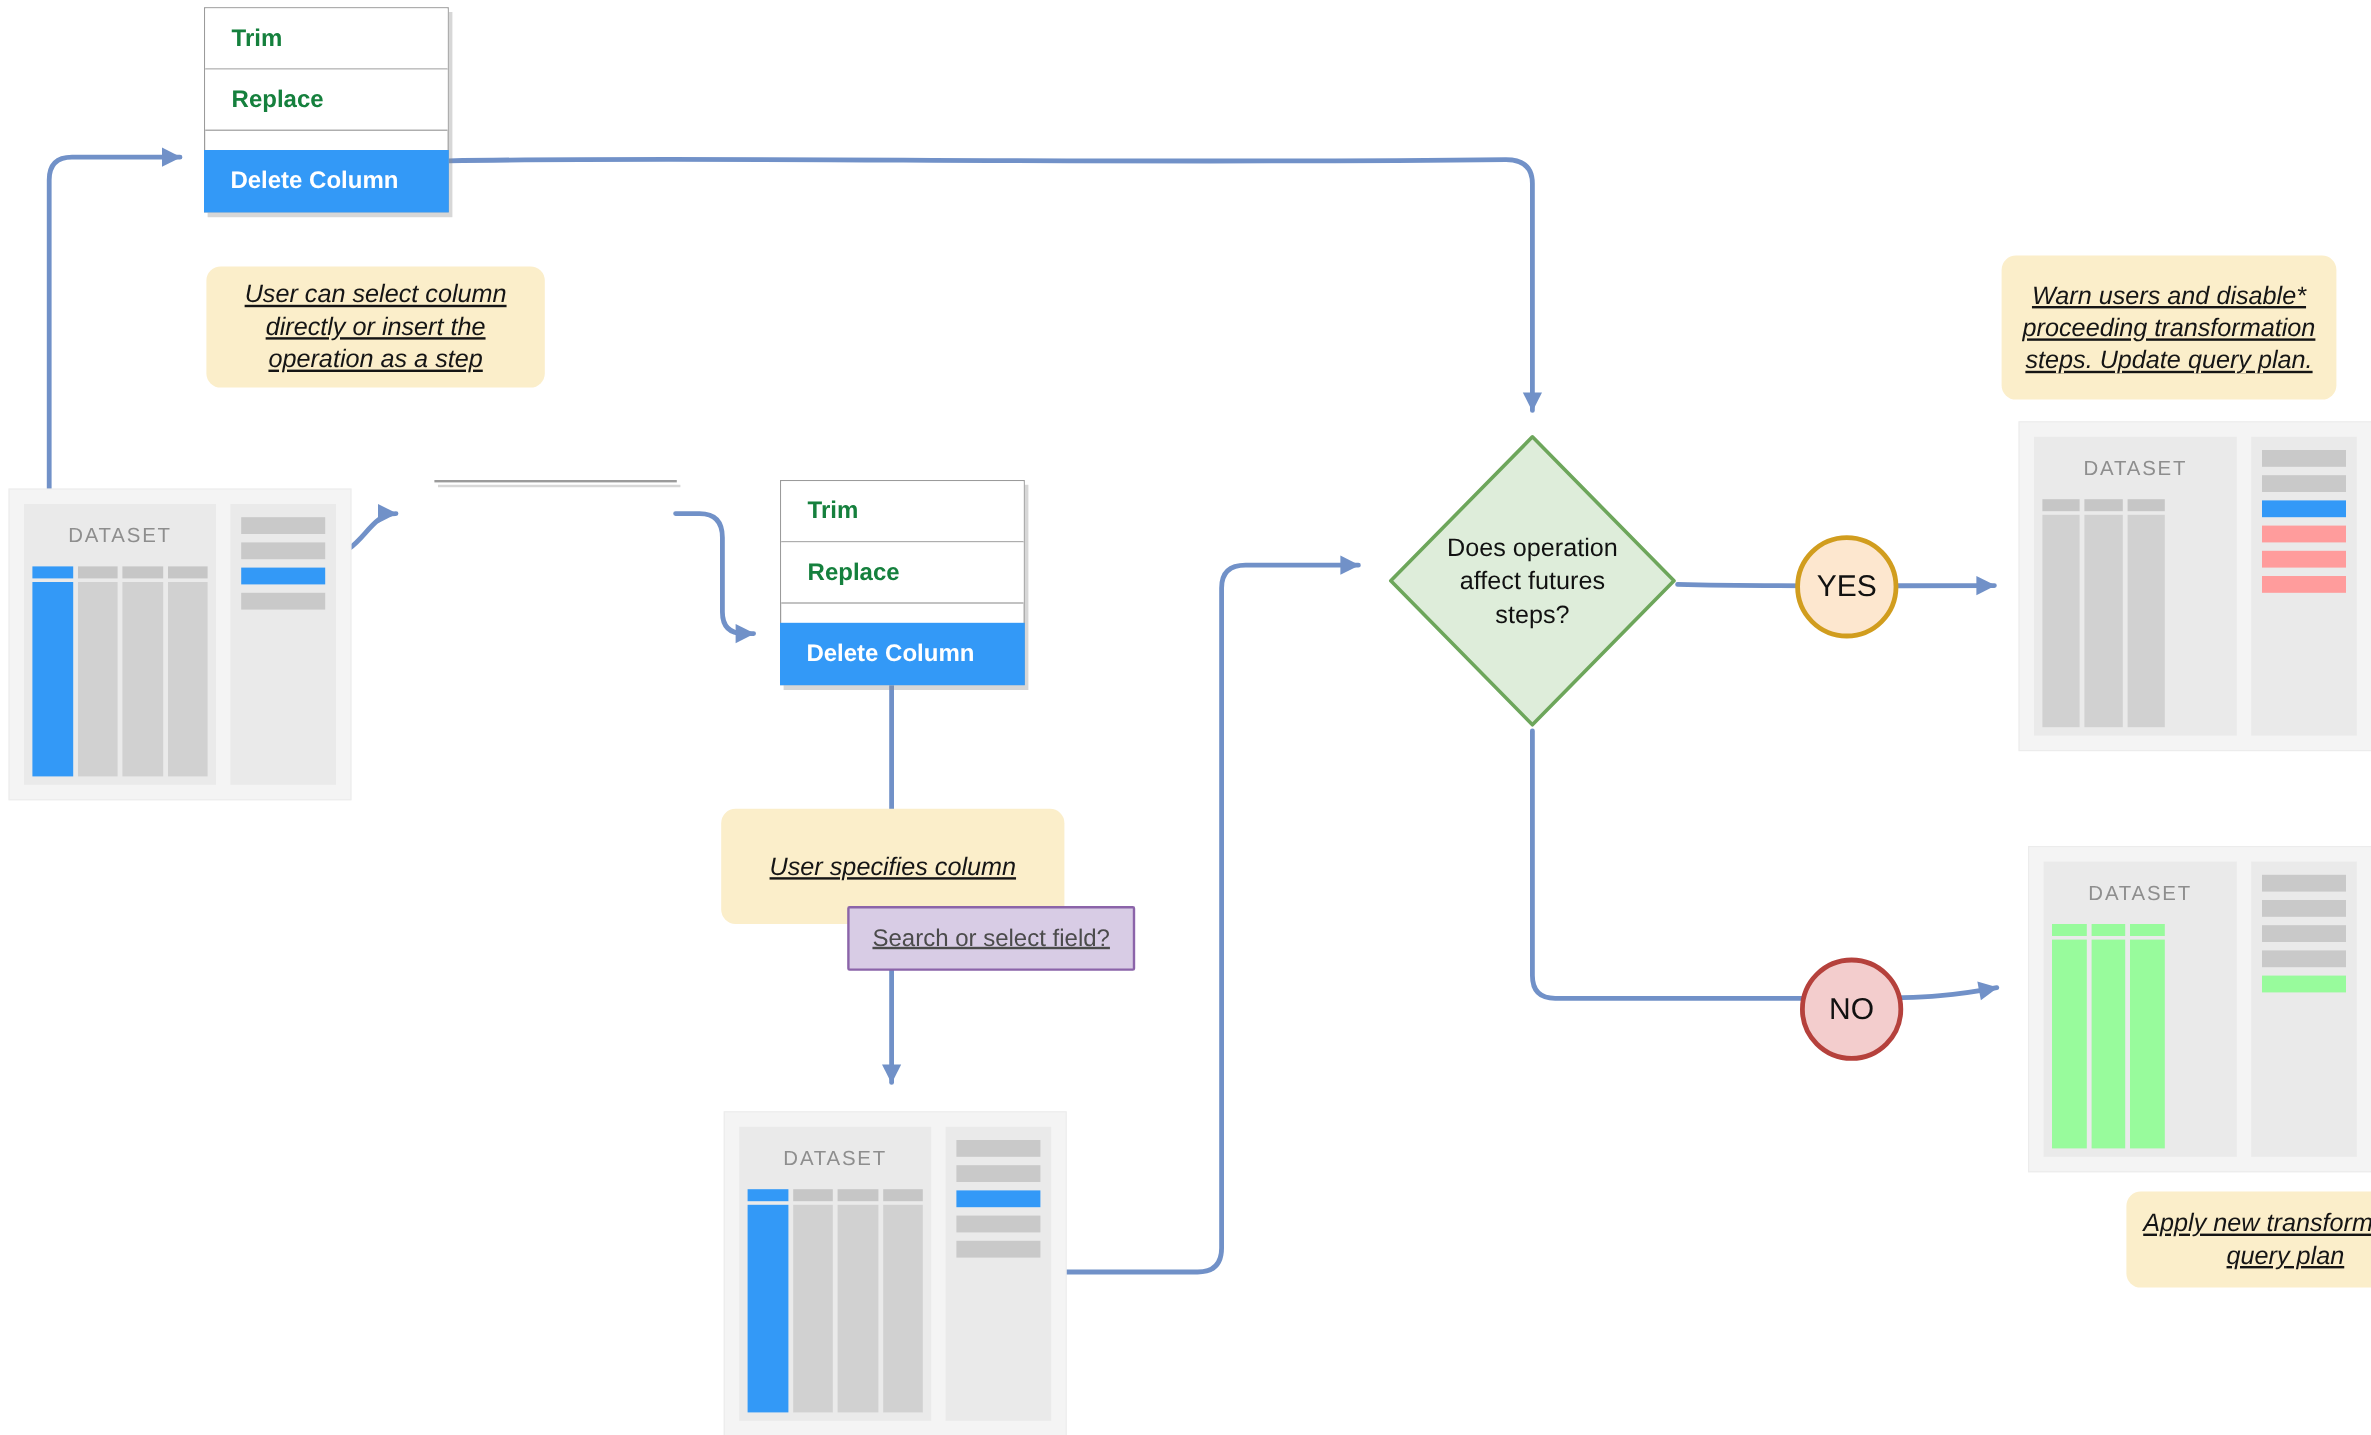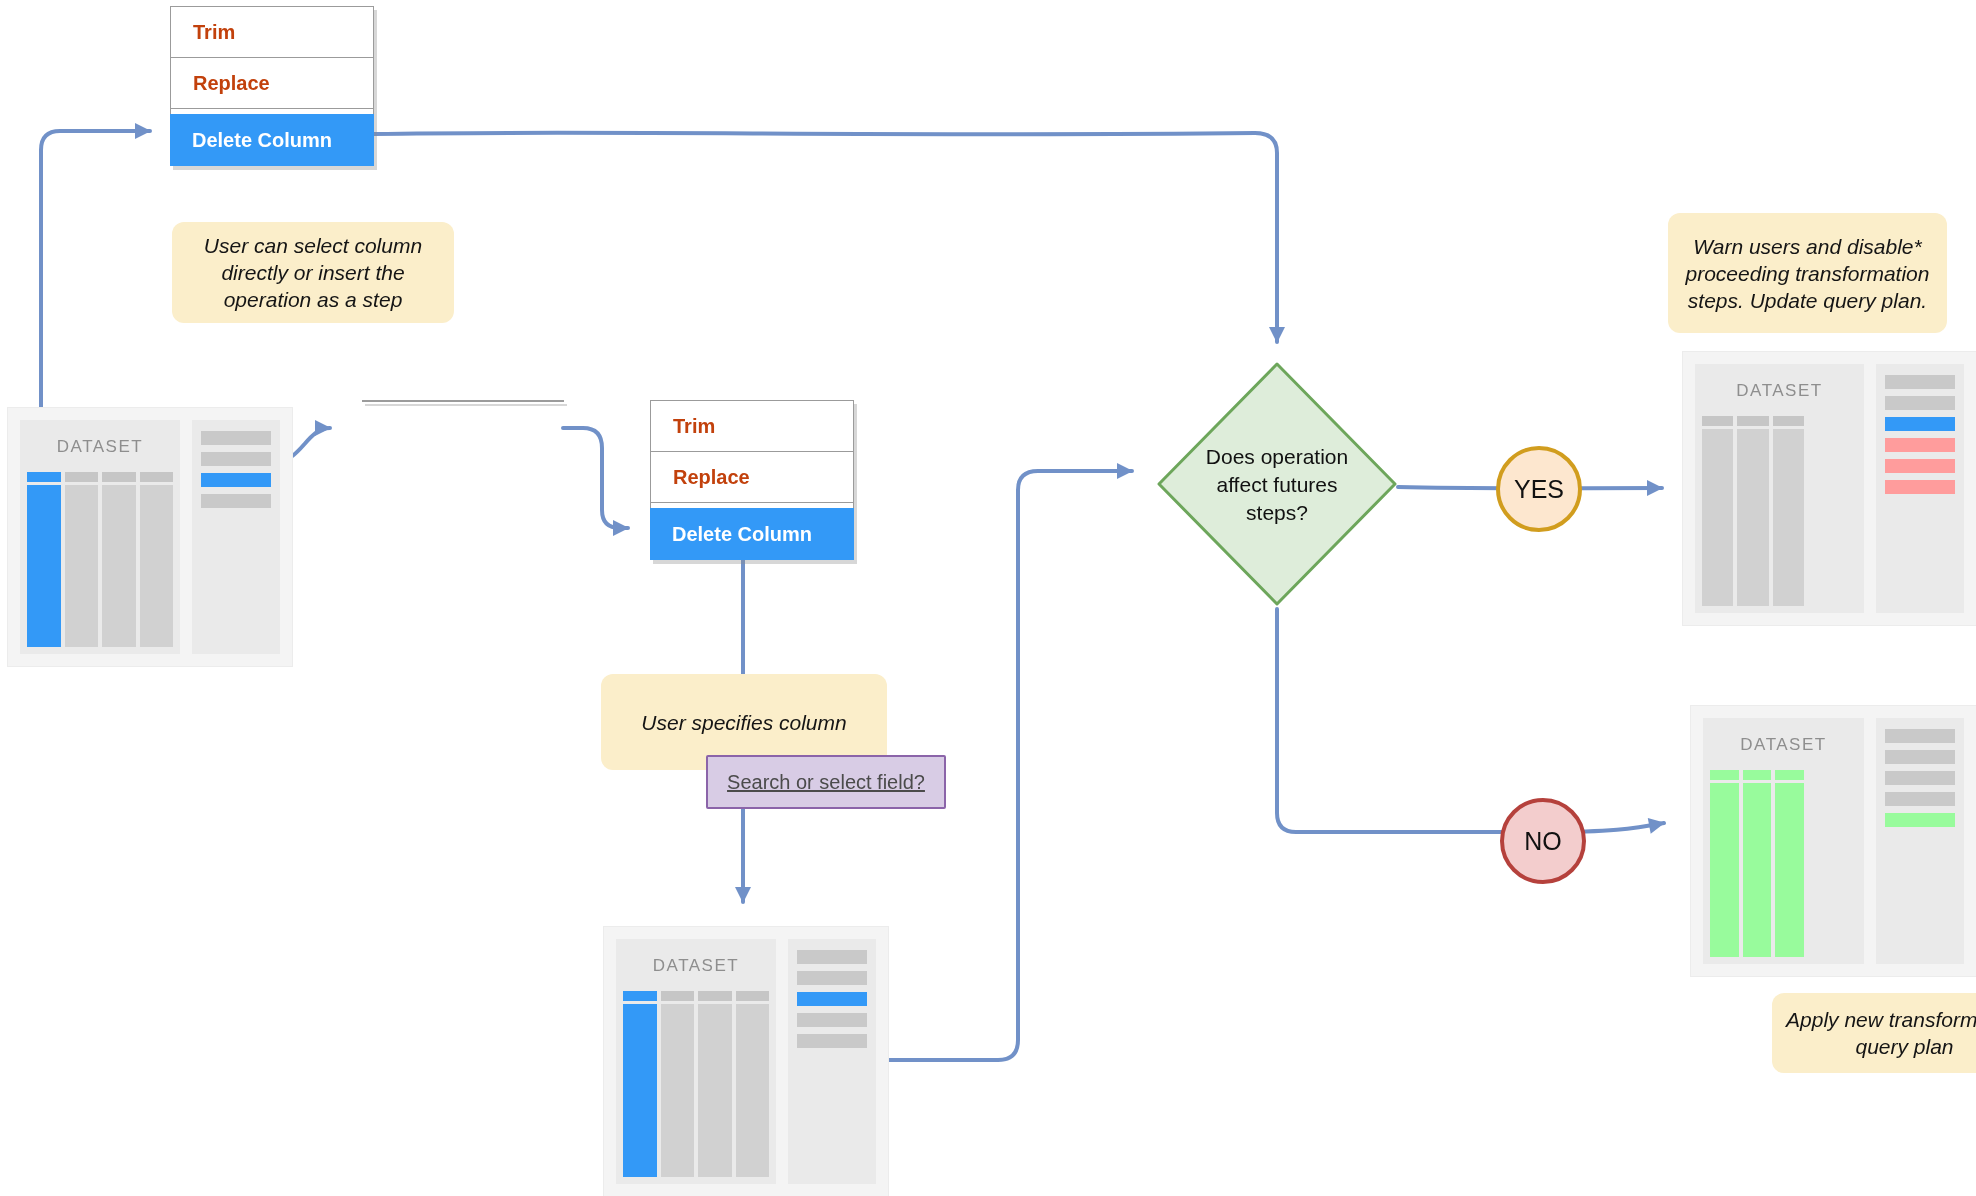--- a/index.html
+++ b/index.html
@@ -14,37 +14,37 @@
   .ah-fill{fill:var(--arrow,#7191C8);}
 
   
   .menu{
     position:absolute;z-index:2;background:#fff;
     border:1px solid #9B9B9B;
     box-shadow:3px 4px 0 rgba(140,140,140,0.35);
   }
   .menu-item{
     height:50px;display:flex;align-items:center;padding-left:22px;
-    font-size:20px;font-weight:bold;color:#c2410c;
+    font-size:20px;font-weight:bold;color:#15803d;
     border-bottom:1px solid #9B9B9B;background:#fff;
   }
   .menu-item:last-child{border-bottom:none;}
   .menu-item.selected{
     background:var(--blue,#3399F7);color:#fff;border-bottom:none;
-    margin:5px -1px;height:52px;
+    margin:16px -1px;height:52px;
   }
   .menu-item.selected.first{margin-top:-1px;}
   .menu-item.selected.last{margin-bottom:-1px;}
 
   
   .note{
     position:absolute;z-index:2;background:var(--note_bg,#FBEECA);
     border-radius:12px;display:flex;align-items:center;justify-content:center;
     text-align:center;font-style:italic;font-size:21px;line-height:27px;color:#151515;
-    padding:0 8px;box-sizing:border-box;
+    padding:0 8px;box-sizing:border-box;text-decoration:underline;
   }
 
   
   .qbox{
     position:absolute;z-index:3;background:var(--purple_bg,#D8CCE5);
     border:2px solid var(--purple_border,#8B64A9);border-radius:2px;
     display:flex;align-items:center;justify-content:center;
     font-size:20px;color:#4B4B4B;box-sizing:border-box;text-decoration:underline;
   }
 

